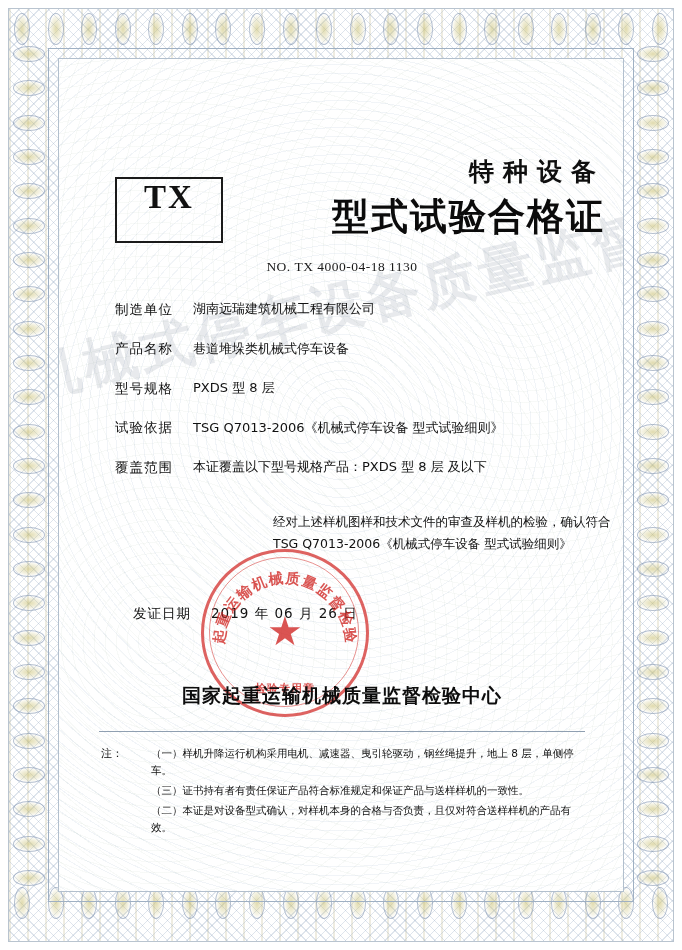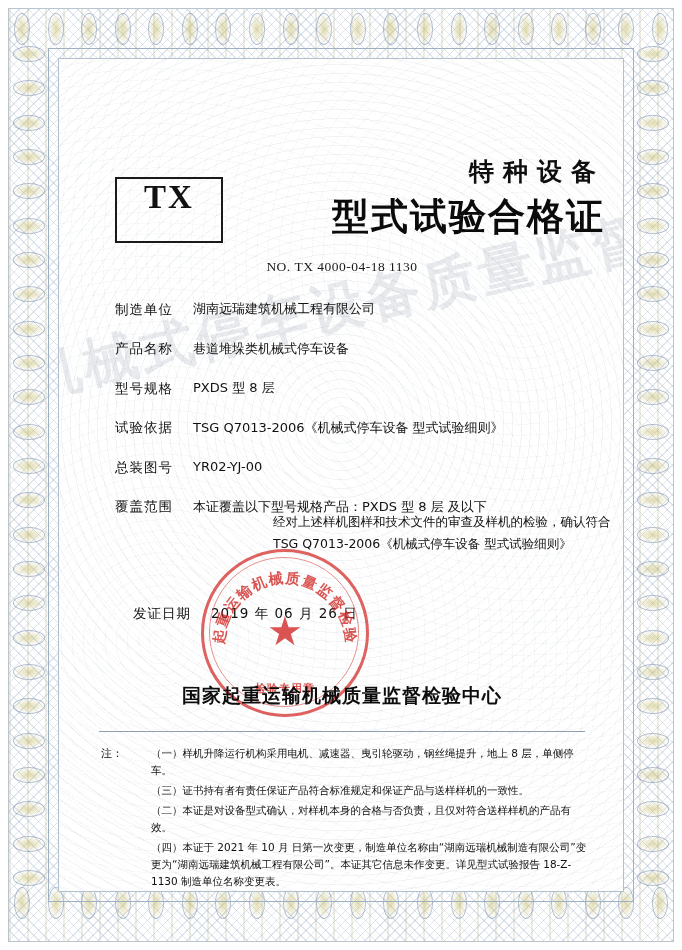--- a/index.html
+++ b/index.html
@@ -475,24 +475,20 @@
       </div>
       <div class="row">
         <div class="lbl">型号规格</div>
         <div class="val">PXDS 型 8 层</div>
       </div>
       <div class="row">
         <div class="lbl">试验依据</div>
         <div class="val">TSG Q7013-2006《机械式停车设备 型式试验细则》</div>
       </div>
       <div class="row">
-        <div class="lbl">总装图号</div>
-        <div class="val">YR02-YJ-00</div>
-      </div>
-      <div class="row">
         <div class="lbl">覆盖范围</div>
         <div class="val">本证覆盖以下型号规格产品：PXDS 型 8 层 及以下</div>
       </div>
     </div>
 
     <div class="statement" style="white-space: pre-line;">经对上述样机图样和技术文件的审查及样机的检验，确认符合
 TSG Q7013-2006《机械式停车设备 型式试验细则》</div>
 
     <div class="issue-row">
       <div class="lbl">发证日期</div>
@@ -516,18 +512,17 @@
     <div class="issuer">国家起重运输机械质量监督检验中心</div>
 
     <div class="divider"></div>
 
     <div class="notes">
       <div class="note-label">注：</div>
       <div class="note-list">
         <div class="note-item">（一）样机升降运行机构采用电机、减速器、曳引轮驱动，钢丝绳提升，地上 8 层，单侧停车。</div>
         <div class="note-item">（三）证书持有者有责任保证产品符合标准规定和保证产品与送样样机的一致性。</div>
         <div class="note-item">（二）本证是对设备型式确认，对样机本身的合格与否负责，且仅对符合送样样机的产品有效。</div>
-        <div class="note-item">（四）本证于 2021 年 10 月  日第一次变更，制造单位名称由“湖南远瑞机械制造有限公司”变更为“湖南远瑞建筑机械工程有限公司”。本证其它信息未作变更。详见型式试验报告 18-Z-1130 制造单位名称变更表。</div>
       </div>
     </div>
 
   </div>
 </div>
 
 </body></html>

